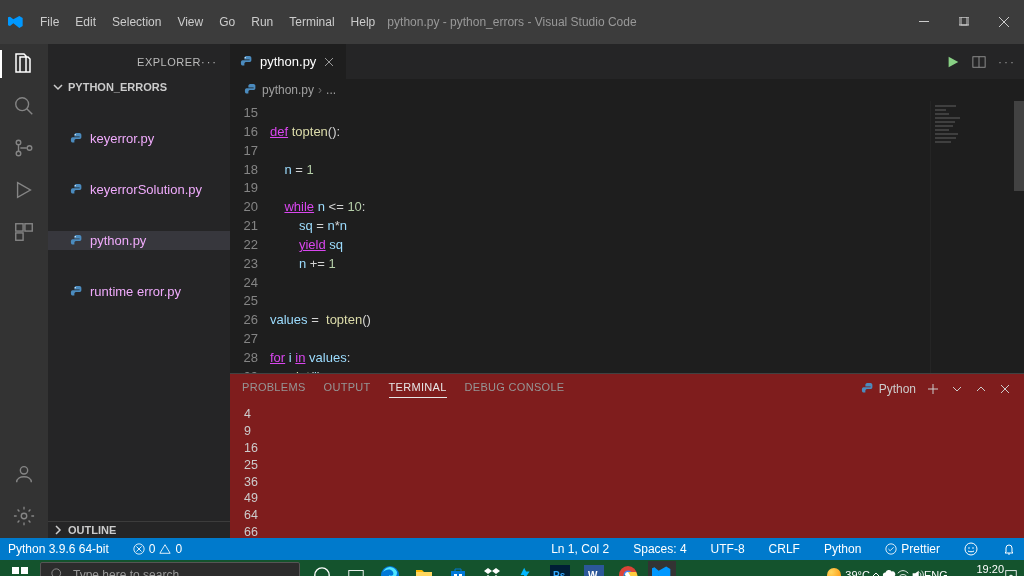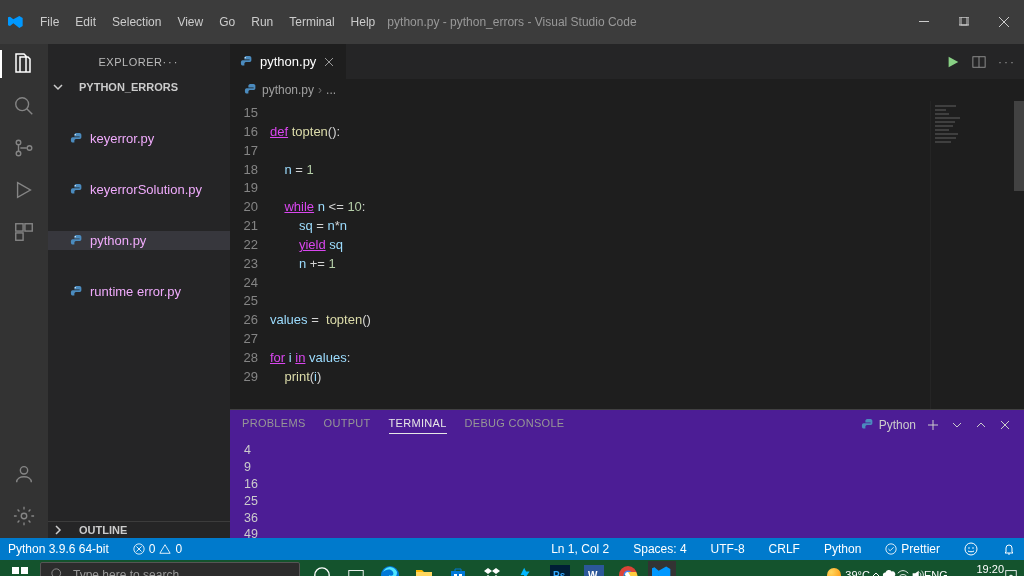--- a/index.html
+++ b/index.html
@@ -12,22 +12,22 @@
 .win-controls { position:absolute; right:0; display:flex; }
 .win-btn { width:40px; height:30px; display:flex; align-items:center; justify-content:center; color:#ccc; }
 .win-btn svg { width:10px; height:10px; }
 .main { display:flex; height:calc(576px - 30px - 22px - 30px); }
 .activitybar { width:48px; background:#333333; display:flex; flex-direction:column; align-items:center; padding-top:8px; gap:18px; position:relative; }
 .activitybar .icon { width:24px; height:24px; color:#858585; display:flex; align-items:center; justify-content:center; }
 .activitybar .icon.active { color:#fff; }
 .activitybar .active-border { position:absolute; left:0; top:6px; width:2px; height:28px; background:#fff; }
 .activitybar .bottom { position:absolute; bottom:10px; display:flex; flex-direction:column; gap:18px; align-items:center; }
 .sidebar { width:182px; background:#252526; display:flex; flex-direction:column; }
-.sidebar-header { height:35px; display:flex; align-items:center; justify-content:center; padding:12px 12px; color:#bbb; font-size:11px; letter-spacing:0.5px; }
-.section-header { display:flex; align-items:center; gap:15px; padding:2px 4px; font-size:11px; font-weight:bold; color:#ccc; }
+.sidebar-header { height:35px; display:flex; align-items:center; justify-content:flex-end; padding:12px 12px; color:#bbb; font-size:11px; letter-spacing:0.5px; }
+.section-header { display:flex; align-items:center; gap:4px; padding:2px 4px; font-size:11px; font-weight:bold; color:#ccc; }
 .chevron { width:12px; height:12px; }
 .file-tree { flex:1; padding-top:2px;}
 .file-item { display:flex; align-items:center; gap:6px; padding:2px 4px 2px 22px; font-size:13px; color:#f0abfc; cursor:pointer;margin-top:32px; }
 .file-item.active { background:#37373d; }
 .py-icon { width:14px; height:14px; flex-shrink:0; }
 .outline-section { border-top:1px solid #3c3c3c; }
 .editor-area { flex:1; display:flex; flex-direction:column; background:#1e1e1e; position:relative; }
 .tabs-row { height:35px; background:#252526; display:flex; align-items:center; position:relative; }
 .tab { height:35px; background:#1e1e1e; display:flex; align-items:center; padding:0 10px; gap:6px; font-size:13px; color:#fff; border-right:1px solid #252526;}
 .tab .close { width:14px; height:14px; color:#999; }
@@ -41,21 +41,21 @@
 .code div { height:18.85px; }
 .kw { color:#d946ef;text-decoration:underline; }
 .fn { color:#dcdcaa; }
 .num { color:#b5cea8; }
 .op { color:#d4d4d4; }
 .var { color:#9cdcfe; }
 .minimap { position:absolute; right:14px; top:0; width:80px; height:100%; background:#1e1e1e; opacity:0.6; border-left:1px solid #2a2a2a; padding:4px;}
 .minimap .line { height:2px; background:#555; margin-bottom:2px; }
 .scrollbar-v { position:absolute; right:0; top:0; width:14px; height:100%; background:#1e1e1e;}
 .scrollbar-thumb { position:absolute; right:0; top:0; width:10px; height:90px; background:#424242; }
-.panel { height:129px; background:#4c1d95; border-top:1px solid #414141; display:flex; flex-direction:column; }
+.panel { height:165px; background:#7f1d1d; border-top:1px solid #414141; display:flex; flex-direction:column; }
 .panel-tabs { height:30px; display:flex; align-items:center; padding:0 12px; gap:18px; font-size:11px; color:#969696; position:relative;}
 .panel-tab { cursor:pointer; letter-spacing:0.3px; padding-bottom:4px;}
 .panel-tab.active { color:#e7e7e7; border-bottom:1px solid #e7e7e7; }
 .panel-actions { position:absolute; right:12px; display:flex; gap:10px; align-items:center; color:#ccc; font-size:12px;}
 .panel-actions svg { width:14px; height:14px; }
 .terminal-content { flex:1; padding:2px 14px; font-family:Consolas,monospace; font-size:12.5px; color:#ccc; line-height:1.35; overflow:hidden;}
 .statusbar { height:22px; background:#007acc; display:flex; align-items:center; color:#fff; font-size:12px; padding:0 8px; justify-content:space-between;}
 .statusbar .left, .statusbar .right { display:flex; gap:24px; align-items:center;}
 .statusbar .item { display:flex; align-items:center; gap:4px; }
 .taskbar { height:30px; background:#14532d; display:flex; align-items:center; position:relative;}

